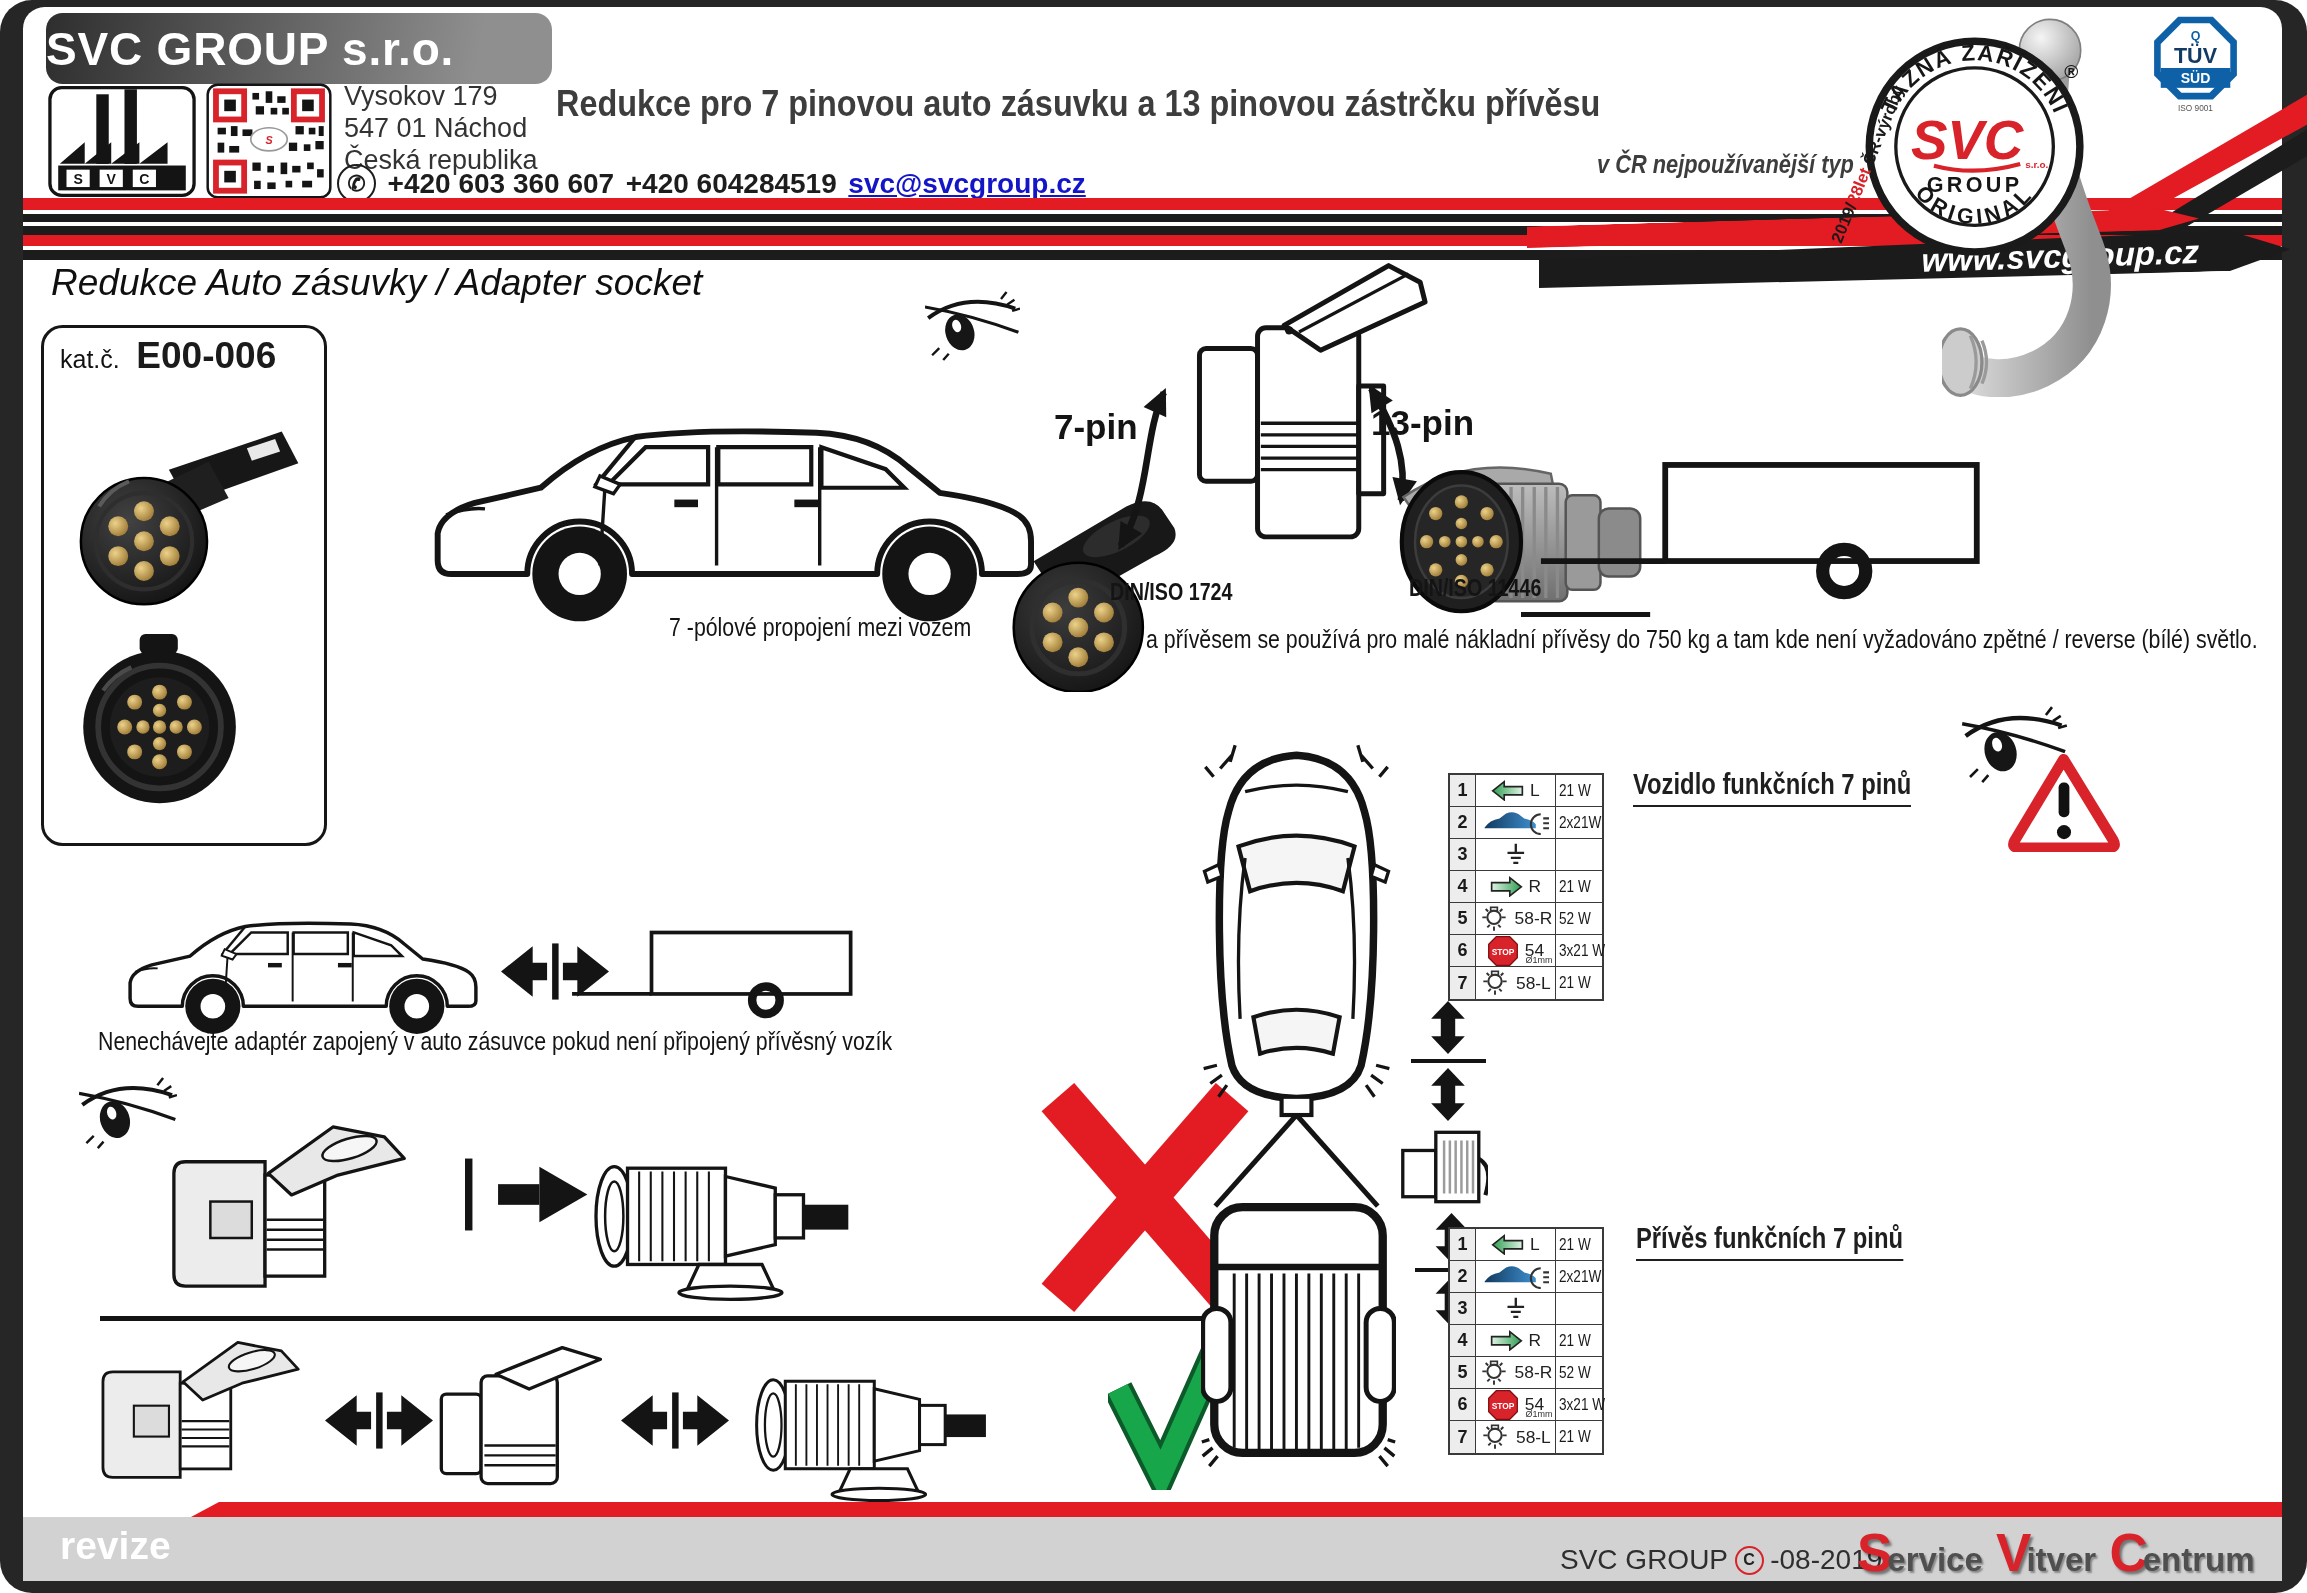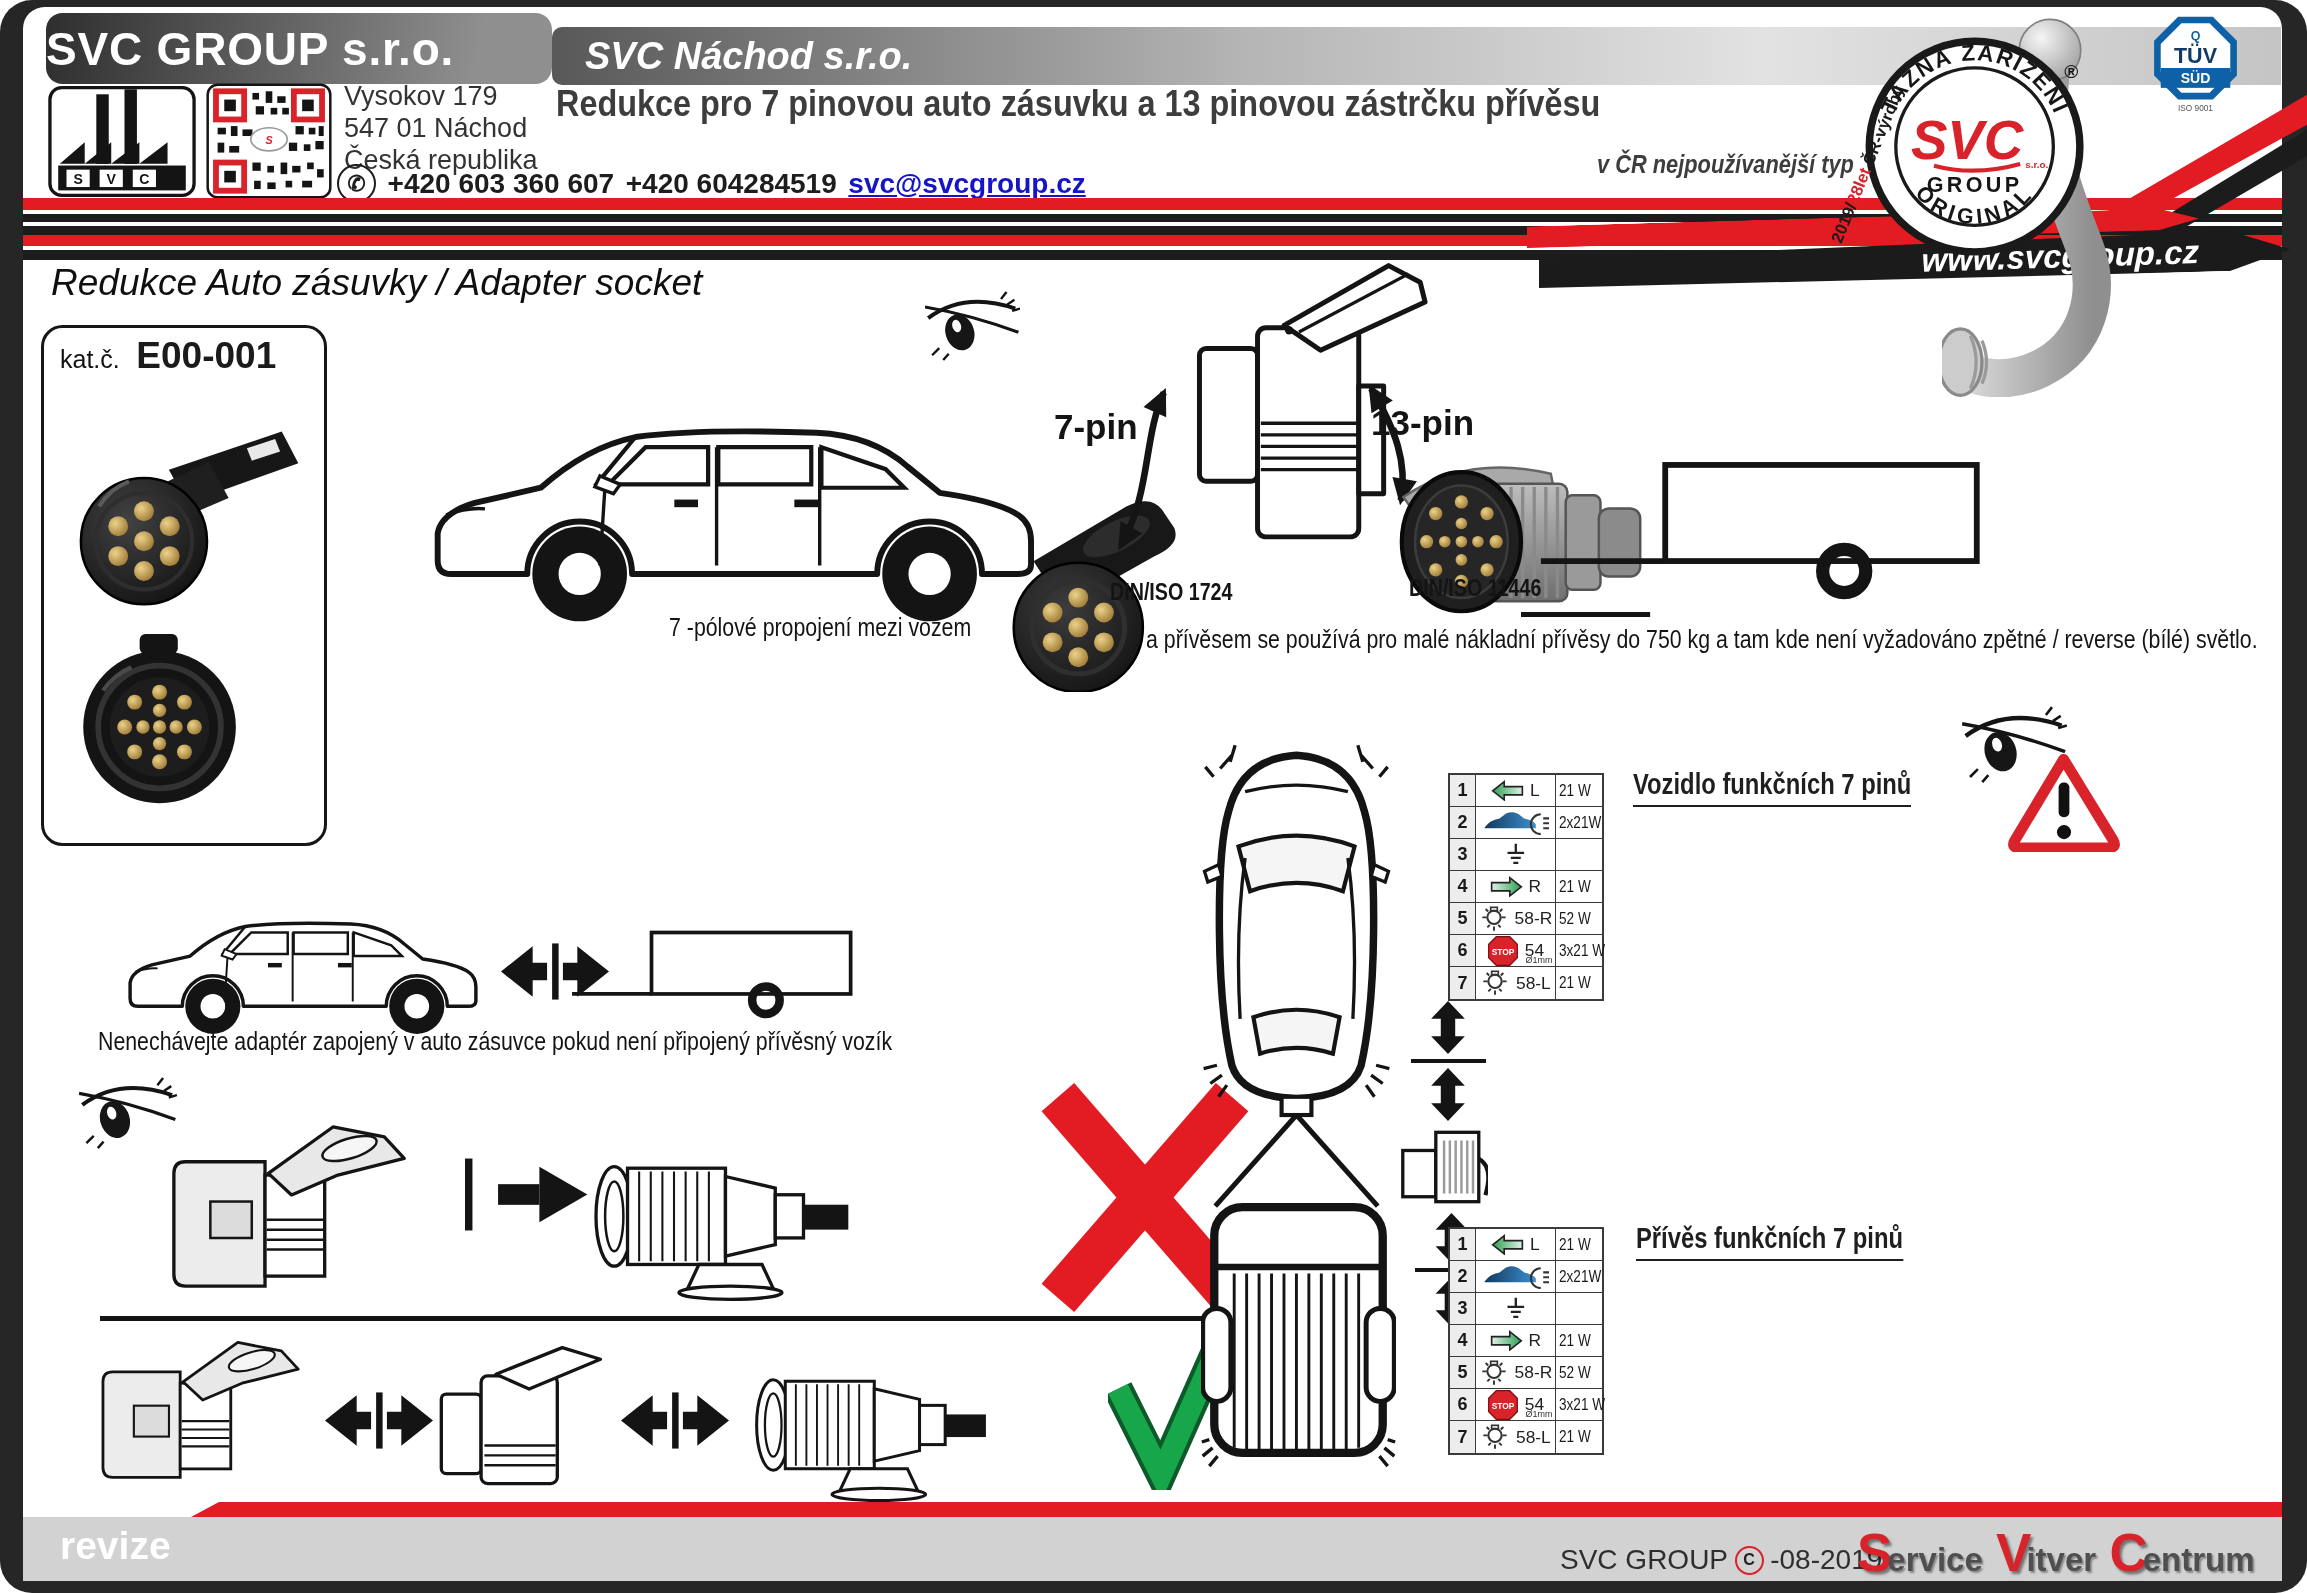--- a/index.html
+++ b/index.html
@@ -119,23 +119,20 @@
         <ellipse cx="40" cy="50" rx="5.5" ry="8" transform="rotate(-18 40 50)" fill="#fff"></ellipse>
         <path d="M96,16 l7,-9 M104,23 l9,-6 M110,31 l10,-3" stroke="#141414" stroke-width="3"></path>
         <path d="M18,78 l-9,9 M30,85 l-7,8" stroke="#141414" stroke-width="3"></path>
       </symbol>
     </defs>
   </svg>
 
   <div class="abs grpbar">
       <span>SVC GROUP s.r.o.</span>
     </div>
-  <div class="abs nachodbar">
-      <span>SVC Náchod s.r.o.</span>
-    </div>
 
   <svg class="abs" style="left:48px;top:86px" width="148" height="111" viewBox="0 0 178 134">
     <rect x="2" y="2" width="174" height="130" rx="14" fill="#fff" stroke="#141414" stroke-width="4"></rect>
     <rect x="58" y="10" width="15" height="84" fill="#141414"></rect>
     <rect x="92" y="4" width="15" height="90" fill="#141414"></rect>
     <path d="M14,94 L44,68 V94 L76,68 V94 L110,68 V94 L144,68 V94 H14 Z" fill="#141414"></path>
     <rect x="12" y="96" width="154" height="30" fill="#141414"></rect>
     <rect x="22" y="101" width="28" height="21" fill="#fff"></rect>
       <rect x="62" y="101" width="28" height="21" fill="#fff"></rect>
       <rect x="102" y="101" width="28" height="21" fill="#fff"></rect>
@@ -261,21 +258,21 @@
     <rect x="14" y="64" width="84" height="24" fill="#0e61a6"></rect>
     <text x="56" y="82" text-anchor="middle" font-size="17" font-weight="bold" fill="#fff">SÜD</text>
     <text x="56" y="116" text-anchor="middle" font-size="10" fill="#555">ISO 9001</text>
   </svg>
 
   <div class="abs secheading">Redukce Auto zásuvky / Adapter socket</div>
 
   <div class="abs katbox"></div>
   <div class="abs katrow">
     <span class="katlbl">kat.č.</span>
-    <span class="katcode">E00-001</span>
+    <span class="katcode">E00-006</span>
   </div>
   <svg class="abs" style="left:51px;top:390px" width="249" height="226" viewBox="0 0 300 272">
     <defs>
       <radialGradient id="head7" cx="0.38" cy="0.34" r="0.85">
           <stop offset="0" stop-color="#424242"></stop>
           <stop offset="1" stop-color="#0b0b0b"></stop>
         </radialGradient>
       <radialGradient id="pinG" cx="0.35" cy="0.35" r="0.9">
           <stop offset="0" stop-color="#ecd companions"></stop>
           <stop offset="0" stop-color="#ecd28a"></stop>

